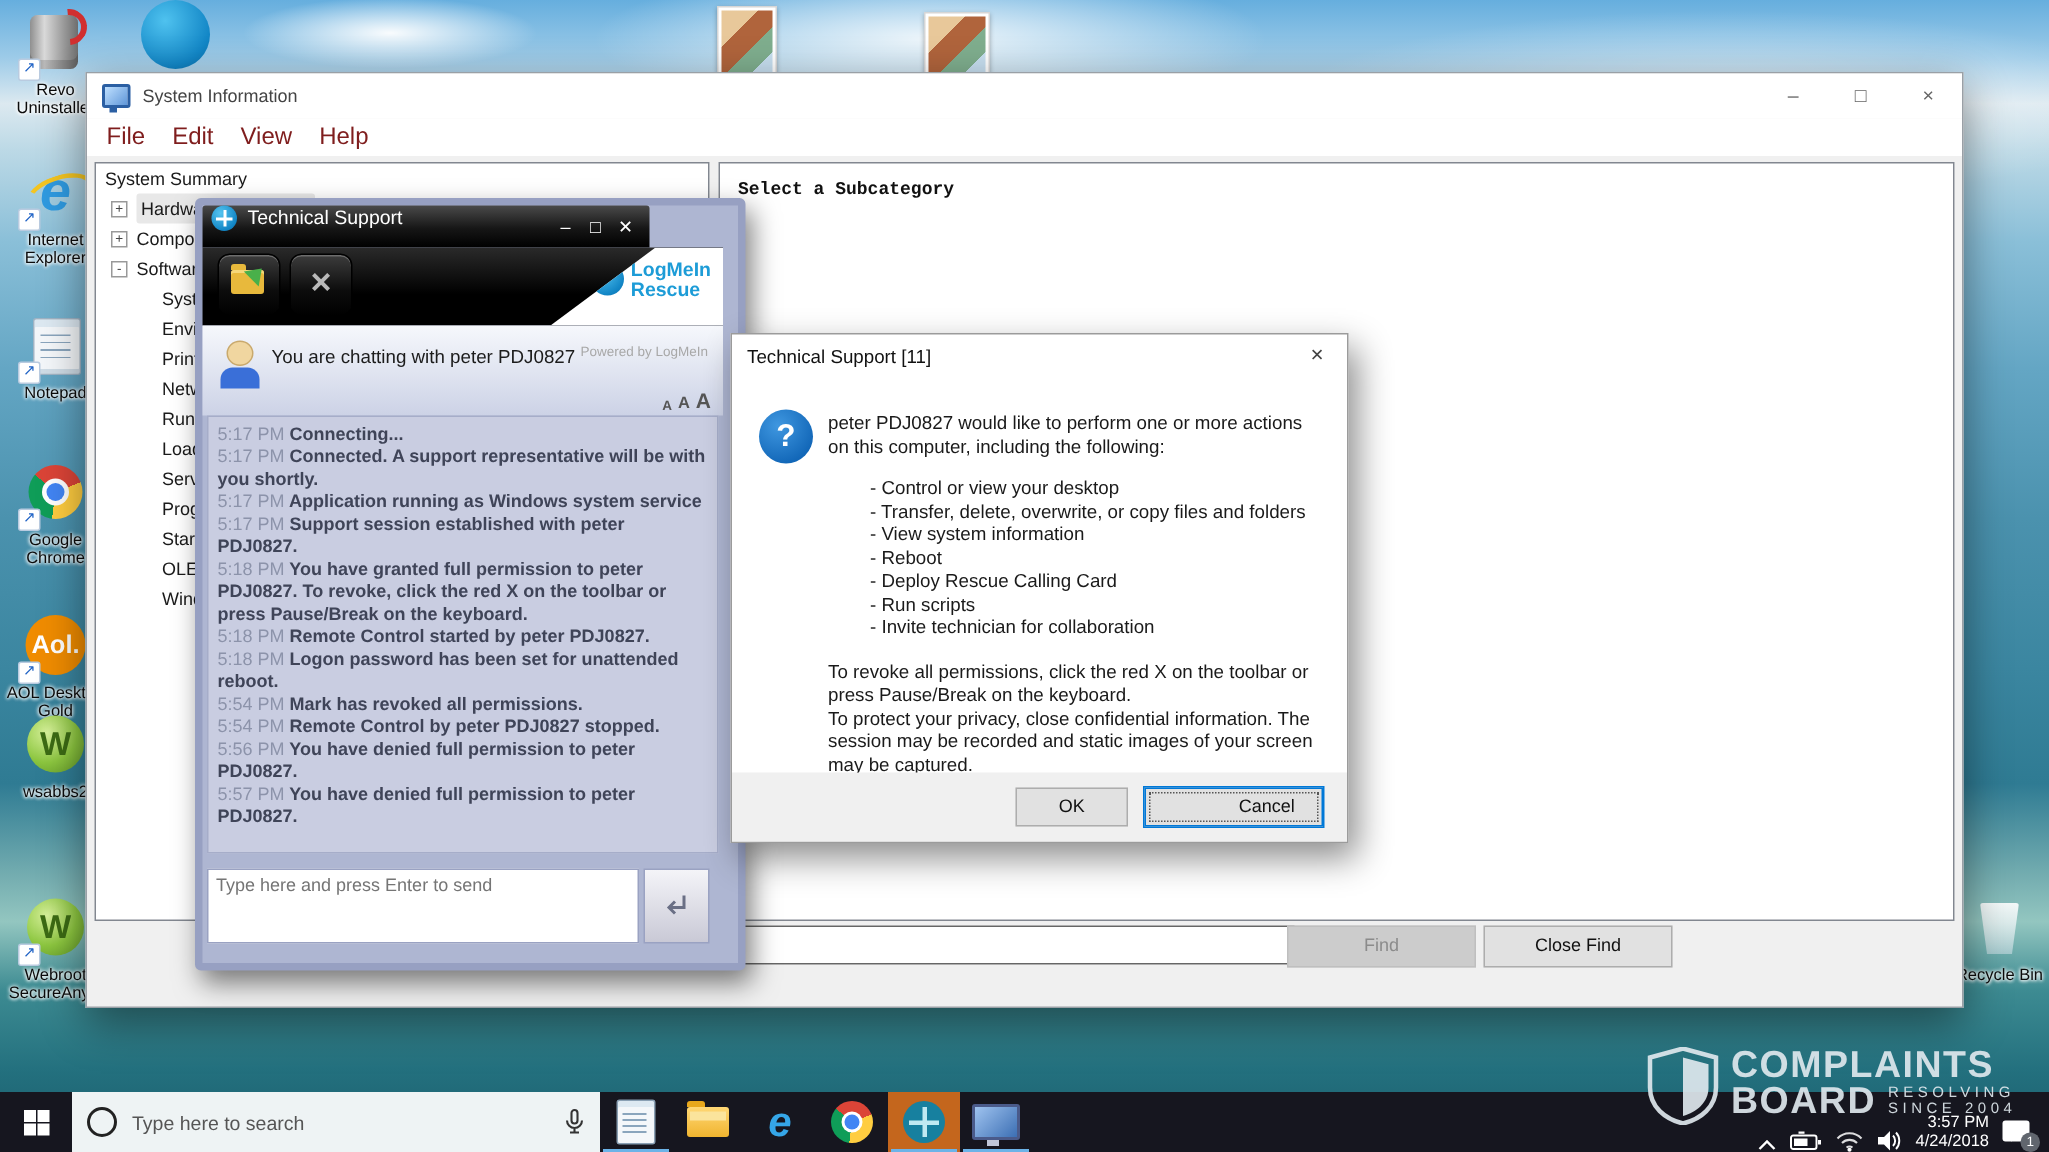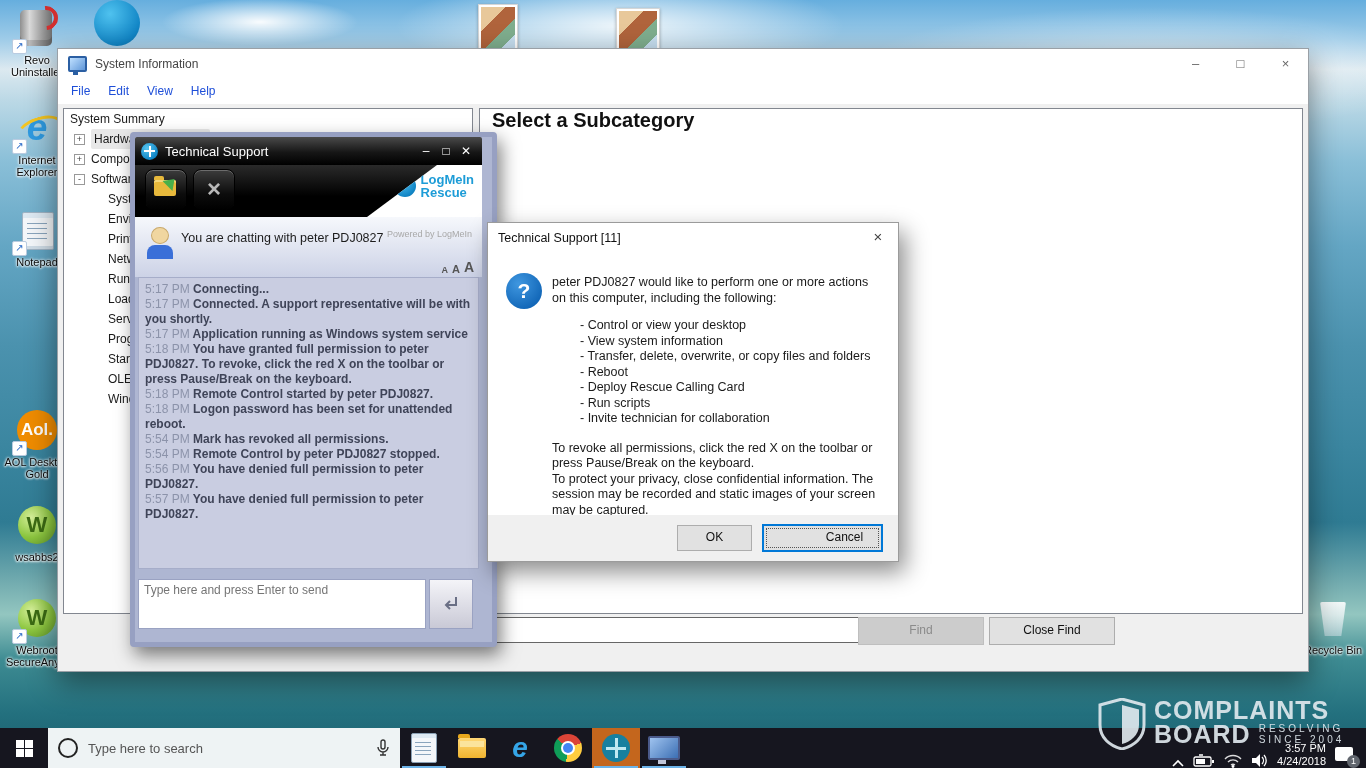--- a/index.html
+++ b/index.html
@@ -63,44 +63,44 @@
   
   #sysinfo{left:57px;top:48px;width:1250px;height:622px;z-index:5;border:1px solid #9aa0a6;}
   .si-titlebar{position:absolute;left:0;top:0;right:0;height:30px;background:#fff;display:flex;align-items:center;}
   .si-title{font-size:12px;color:#444;margin-left:8px;}
   .si-cap{position:absolute;top:0;right:0;display:flex;}
   .cap-btn{width:45px;height:30px;text-align:center;line-height:30px;font-size:13px;color:#666;}
   .mini-mon{width:15px;height:12px;margin-left:10px;border:2px solid #2b5fa3;border-radius:2px;
     background:linear-gradient(135deg,#bfe0ff,#5f96d8);position:relative;}
   .mini-mon::after{content:"";position:absolute;left:3px;bottom:-5px;width:5px;height:3px;background:#2b5fa3;}
   .si-menubar{position:absolute;left:0;top:30px;right:0;height:25px;background:#fff;display:flex;align-items:center;padding-left:4px;}
-  .menu-item{font-size:12px;color:#1d4ed8;padding:0 9px;height:25px;line-height:25px;}
+  .menu-item{font-size:16px;color:#7f1d1d;padding:0 9px;height:25px;line-height:25px;}
   .pane{position:absolute;background:#fff;border:1px solid #828790;}
   #tree-pane{left:5px;top:59px;width:408px;height:504px;overflow:hidden;}
   #right-pane{left:421px;top:59px;width:822px;height:504px;}
-  .rp-head{font-size:20px;font-weight:bold;color:#111;padding:0 12px;}
+  .rp-head{font-size:12px;font-weight:bold;color:#111;padding:10px 12px;font-family:Liberation Mono, monospace;}
   .tree-row{font-size:12px;color:#1a1a1a;height:20px;line-height:20px;white-space:nowrap;display:flex;align-items:center;}
   .tree-root{padding-left:6px;}
   .lvl1{padding-left:10px;}
   .lvl2{padding-left:44px;}
   .expander{display:inline-block;width:9px;height:9px;border:1px solid #999;background:#fff;
     font-size:9px;line-height:8px;text-align:center;color:#444;margin-right:6px;flex:0 0 9px;}
   .hl .tlabel{background:#e8e8e8;border-radius:2px;padding:0 3px;}
   .si-findrow{position:absolute;left:0;top:563px;right:0;height:59px;}
   #find-input{position:absolute;left:433px;top:5px;width:358px;height:24px;border:1px solid #666;
     background:#fff;font-size:12px;padding:0 6px;outline:none;}
   .btn{font-size:12px;text-align:center;border:1px solid #adadad;background:#e1e1e1;color:#111;}
   #find-btn{position:absolute;left:800px;top:5px;width:124px;height:26px;line-height:24px;
     background:#cccccc;color:#8b8b8b;border-color:#bfbfbf;}
   #closefind-btn{position:absolute;left:931px;top:5px;width:124px;height:26px;line-height:24px;}
   
   #chat{left:130px;top:132px;width:357px;height:505px;z-index:6;
     border:5px solid #97a0c2;border-radius:4px;background:#aeb6d2;box-shadow:4px 8px 18px rgba(0,0,0,.5);}
-  .ch-titlebar{position:absolute;left:0;top:0;width:347px;height:28px;
-    background:linear-gradient(180deg,#4a4a4a,#161616 55%,#000);display:flex;align-items:center;
+  .ch-titlebar{position:absolute;left:0;top:0;width:298px;height:28px;
+    background:linear-gradient(180deg,#4a4a4a,#161616 55%,#000);display:flex;
     border-radius:2px 2px 0 0;}
   .ch-title{color:#fff;font-size:13px;margin-left:7px;}
   .lm-ball{width:17px;height:17px;border-radius:50%;margin-left:6px;flex:0 0 17px;
     background:radial-gradient(circle at 35% 30%,#55c4f0,#1286c6 70%,#0b6ba3);position:relative;}
   .lm-ball::before,.lm-ball::after{content:"";position:absolute;background:#fff;}
   .lm-ball::before{left:7.5px;top:3px;width:2px;height:11px;}
   .lm-ball::after{left:3px;top:7.5px;width:11px;height:2px;}
   .ch-cap{margin-left:auto;display:flex;align-items:center;margin-right:6px;}
   .ch-cap span{color:#fff;font-size:12px;width:20px;text-align:center;}
   .ch-toolbar{position:absolute;left:0;top:28px;width:347px;height:52px;
@@ -228,28 +228,35 @@
       </div>
     <div class="dlabel">Internet Explorer</div>
   </div>
   <div class="dicon" style="left:4px;top:210px">
     <div class="ig">
         <span class="ico-note"></span>
         <span class="sc"></span>
       </div>
     <div class="dlabel">Notepad</div>
   </div>
+  <div class="dicon" style="left:4px;top:308px">
+    <div class="ig">
+        <span class="ico-chrome"></span>
+        <span class="sc"></span>
+      </div>
+    <div class="dlabel">Google Chrome</div>
+  </div>
   <div class="dicon" style="left:4px;top:410px">
     <div class="ig">
         <span class="ico-aol"></span>
         <span class="sc"></span>
       </div>
     <div class="dlabel">AOL Desktop Gold</div>
   </div>
-  <div class="dicon" style="left:4px;top:505px">
+  <div class="dicon" style="left:4px;top:476px">
     <div class="ig">
         <span class="ico-webroot"></span>
       </div>
     <div class="dlabel">wsabbs2</div>
   </div>
   <div class="dicon" style="left:4px;top:598px">
     <div class="ig">
         <span class="ico-webroot"></span>
         <span class="sc"></span>
       </div>
@@ -377,20 +384,21 @@
       <div class="fontsize">
           <span class="fs1">A</span>
           <span class="fs2">A</span>
           <span class="fs3">A</span>
         </div>
     </div>
     <div class="ch-log">
         <div class="msg"><span class="time">5:17 PM</span><span class="txt"> Connecting...</span></div>
         <div class="msg"><span class="time">5:17 PM</span><span class="txt"> Connected. A support representative will be with you shortly.</span></div>
         <div class="msg"><span class="time">5:17 PM</span><span class="txt"> Application running as Windows system service</span></div>
+        <div class="msg"><span class="time">5:17 PM</span><span class="txt"> Support session established with peter PDJ0827.</span></div>
         <div class="msg"><span class="time">5:18 PM</span><span class="txt"> You have granted full permission to peter PDJ0827. To revoke, click the red X on the toolbar or press Pause/Break on the keyboard.</span></div>
         <div class="msg"><span class="time">5:18 PM</span><span class="txt"> Remote Control started by peter PDJ0827.</span></div>
         <div class="msg"><span class="time">5:18 PM</span><span class="txt"> Logon password has been set for unattended reboot.</span></div>
         <div class="msg"><span class="time">5:54 PM</span><span class="txt"> Mark has revoked all permissions.</span></div>
         <div class="msg"><span class="time">5:54 PM</span><span class="txt"> Remote Control by peter PDJ0827 stopped.</span></div>
         <div class="msg"><span class="time">5:56 PM</span><span class="txt"> You have denied full permission to peter PDJ0827.</span></div>
         <div class="msg"><span class="time">5:57 PM</span><span class="txt"> You have denied full permission to peter PDJ0827.</span></div>
       </div>
     <div class="ch-inputarea">
       <textarea id="chat-input" placeholder="Type here and press Enter to send" style=""></textarea>
@@ -405,22 +413,22 @@
   <div class="win" id="dialog">
     <div class="dlg-titlebar">
       <span class="dlg-title">Technical Support [11]</span>
       <span class="dlg-close">×</span>
     </div>
     <div class="q-icon">?</div>
     <div class="dlg-body">
       <div>peter PDJ0827 would like to perform one or more actions on this computer, including the following:</div>
       <div class="dlg-actions">
           <div class="dlg-line">- Control or view your desktop</div>
+          <div class="dlg-line">- Transfer, delete, overwrite, or copy files and folders</div>
           <div class="dlg-line">- View system information</div>
-          <div class="dlg-line">- Transfer, delete, overwrite, or copy files and folders</div>
           <div class="dlg-line">- Reboot</div>
           <div class="dlg-line">- Deploy Rescue Calling Card</div>
           <div class="dlg-line">- Run scripts</div>
           <div class="dlg-line">- Invite technician for collaboration</div>
         </div>
       <div class="dlg-privacy">
           <div class="dlg-line">To revoke all permissions, click the red X on the toolbar or press Pause/Break on the keyboard.</div>
           <div class="dlg-line">To protect your privacy, close confidential information. The session may be recorded and static images of your screen may be captured.</div>
           <div class="dlg-line">To permanently end the session, close the application.</div>
         </div>

